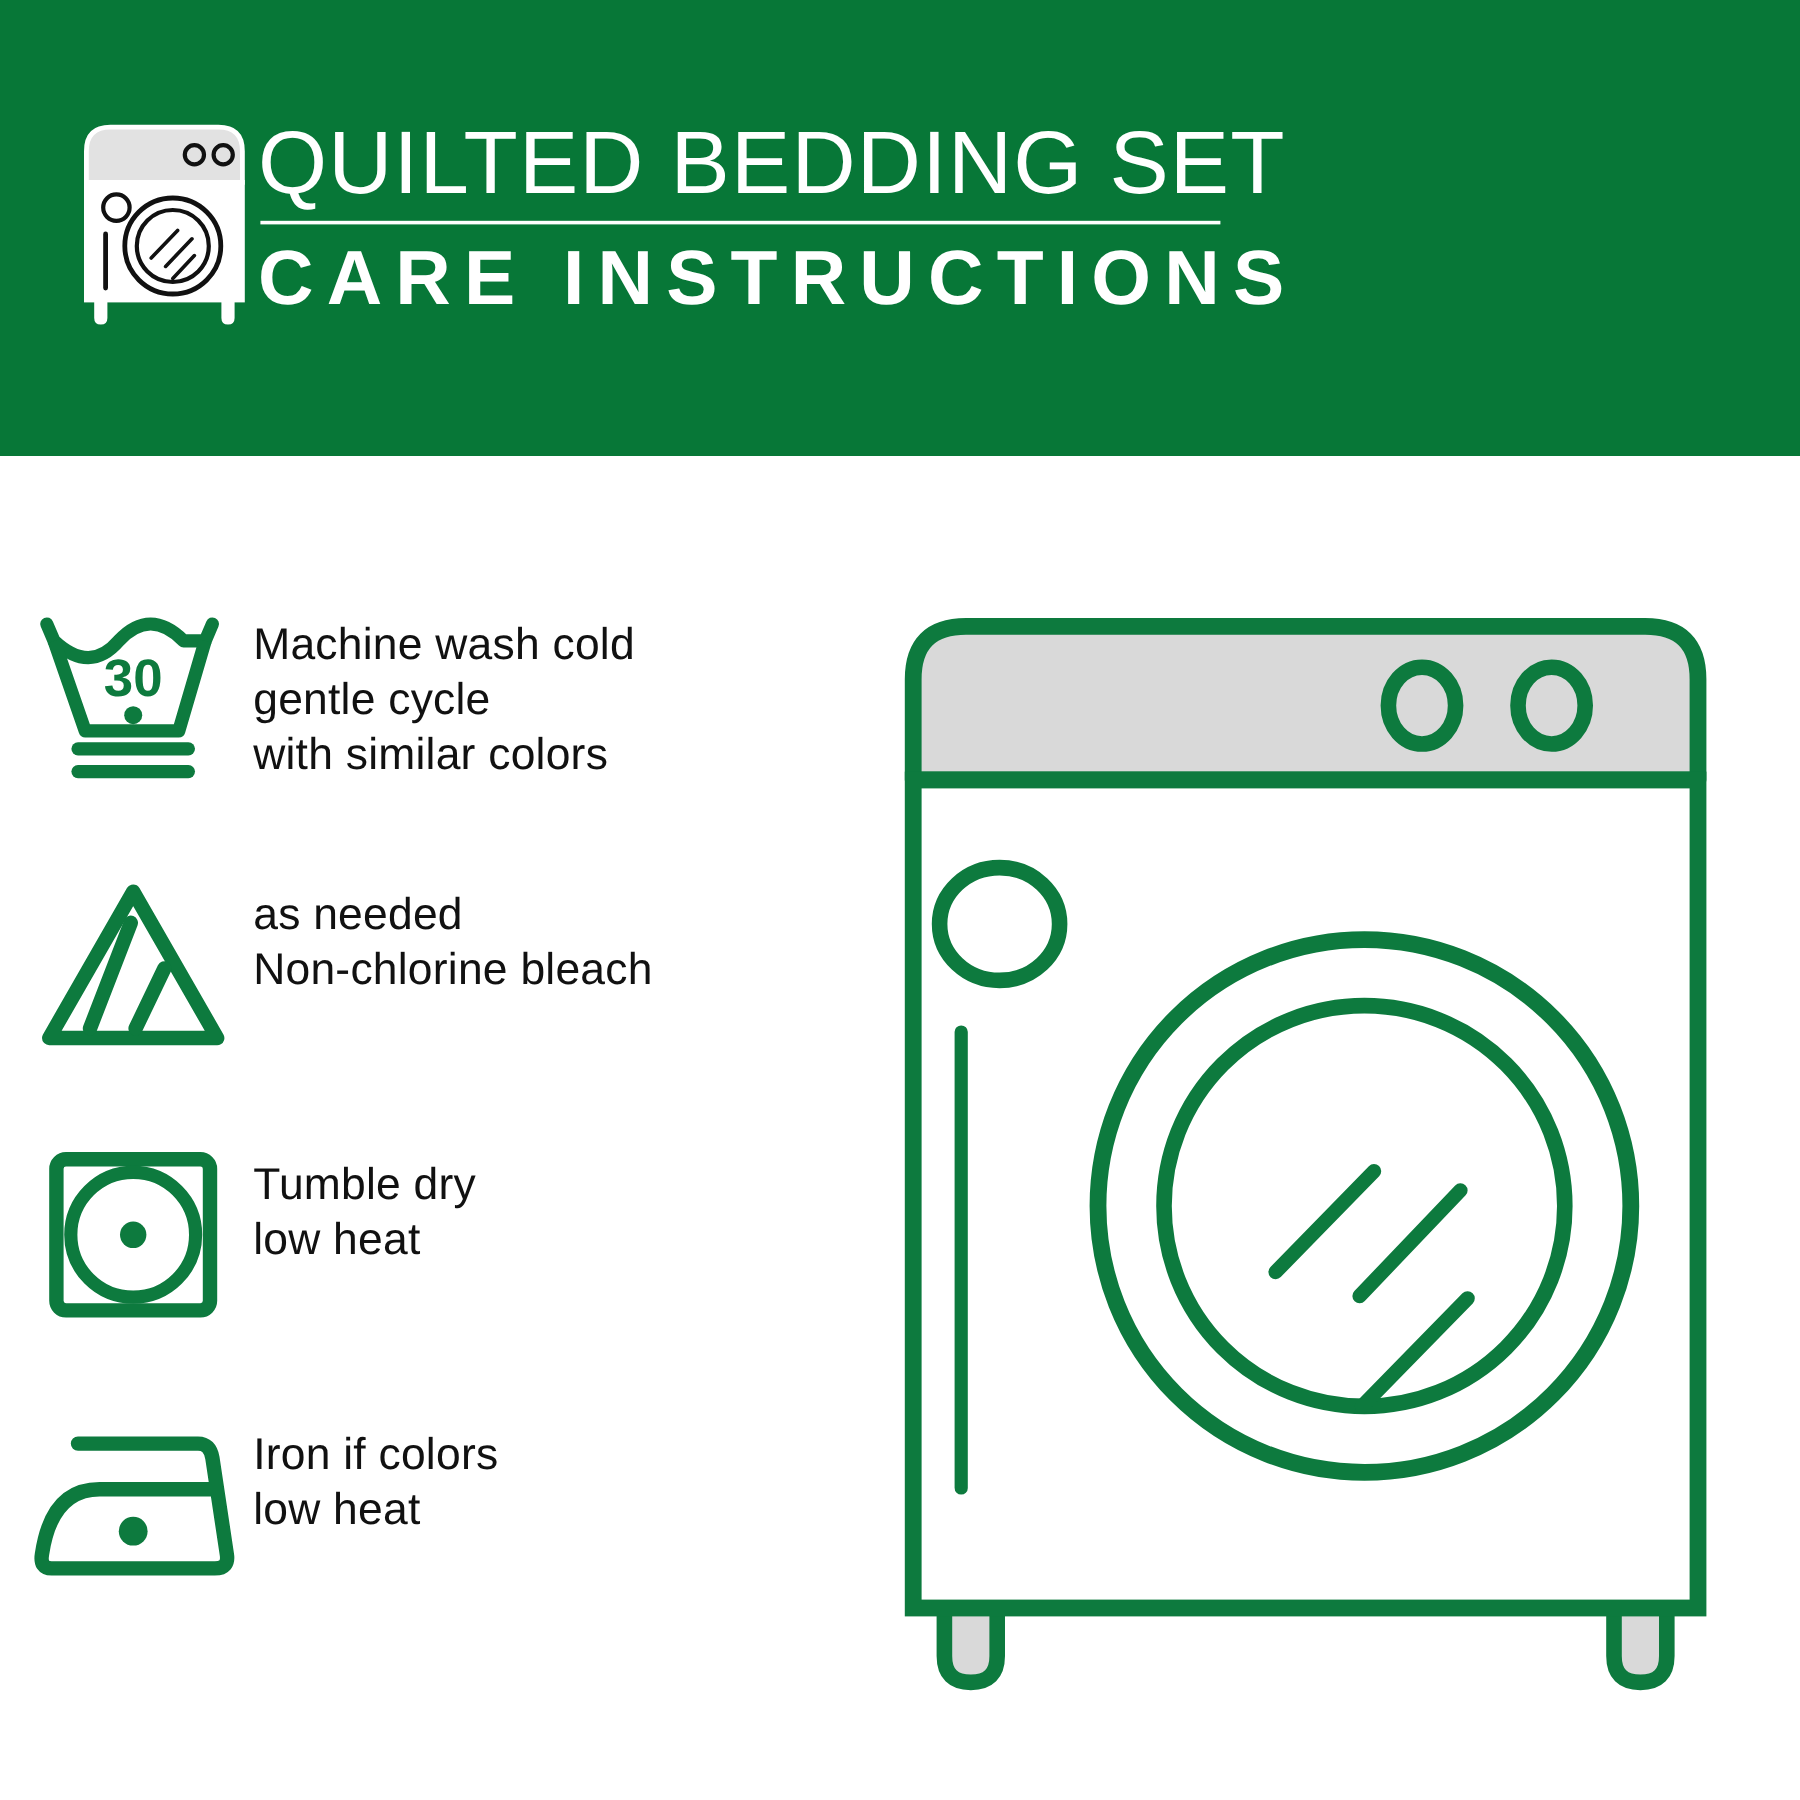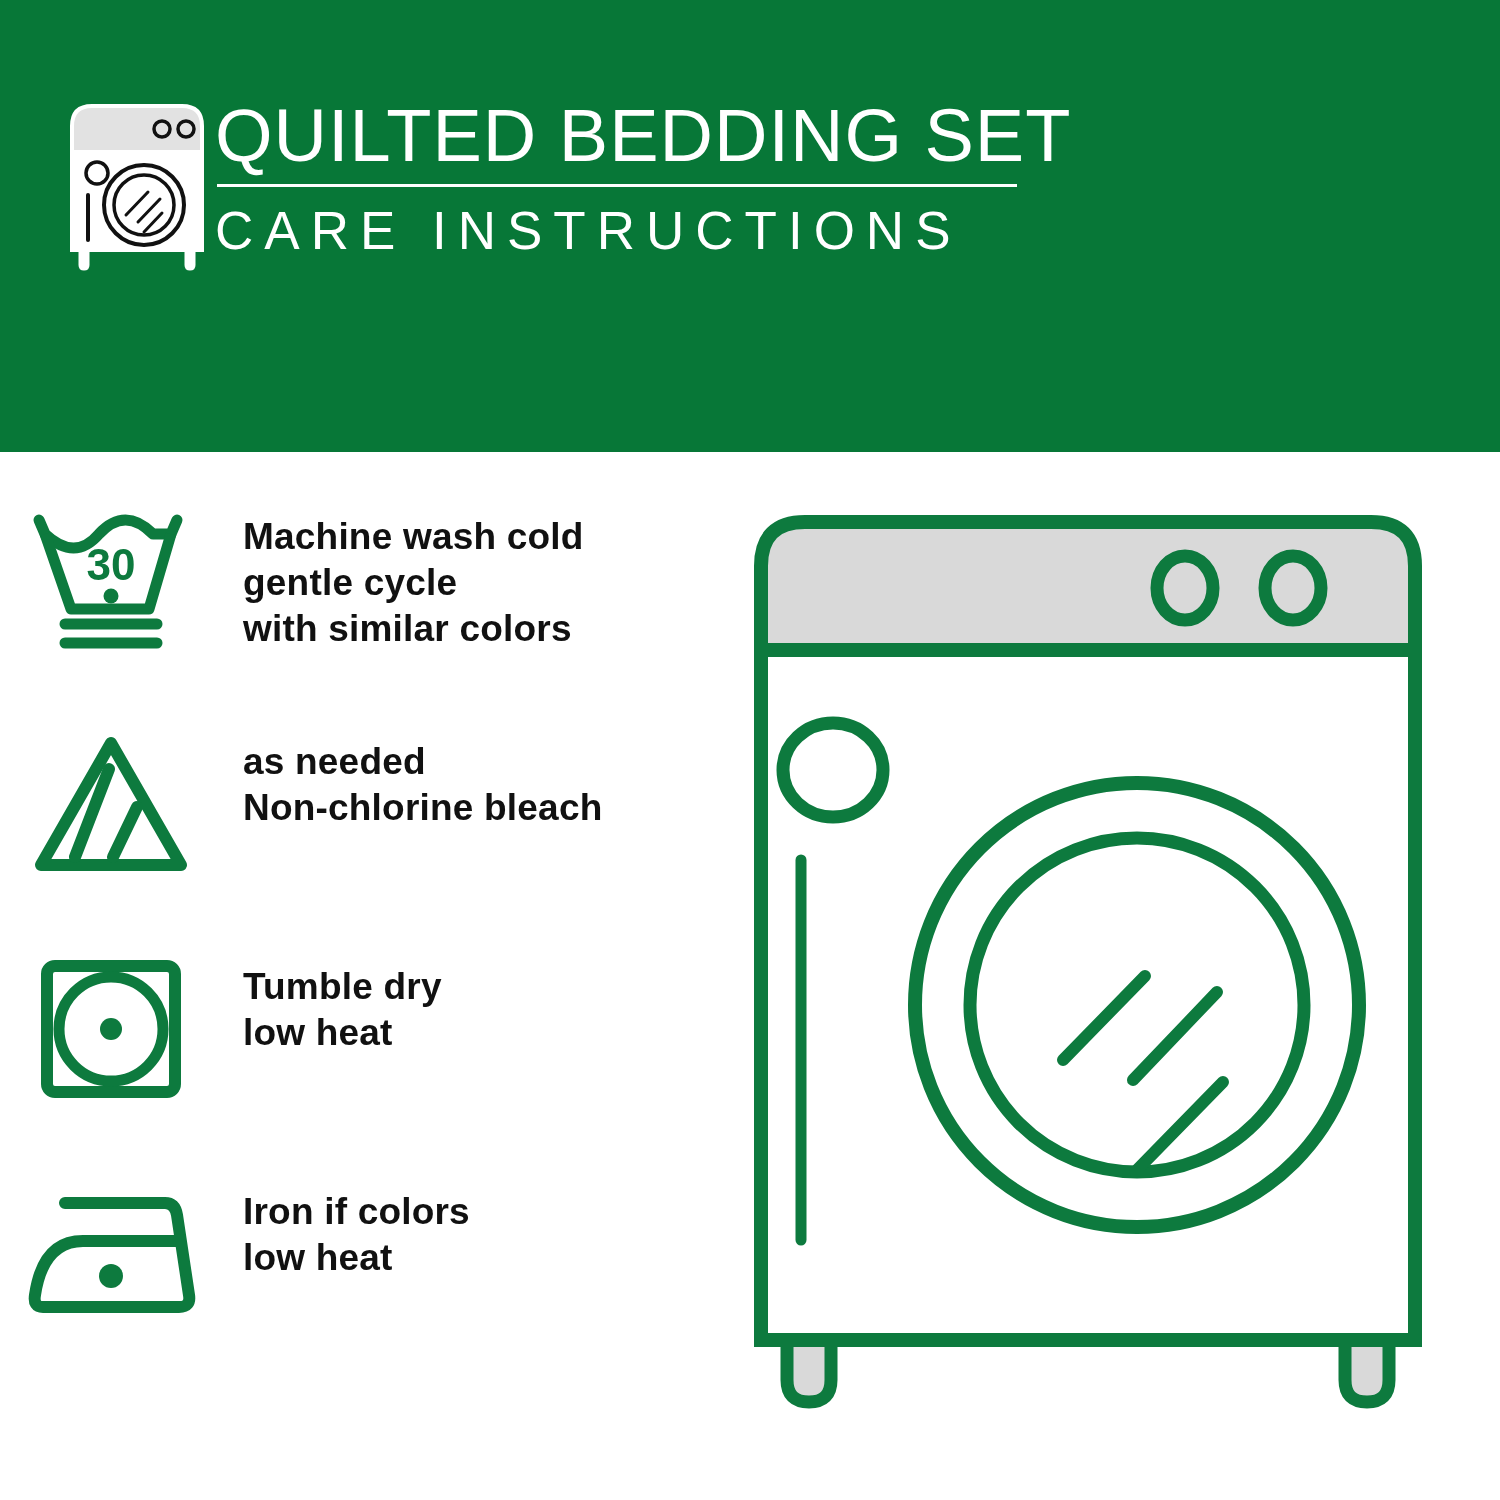--- a/index.html
+++ b/index.html
@@ -8,21 +8,21 @@
     width: 1500px; height: 1500px;
     background: #ffffff;
     font-family: "Liberation Sans", sans-serif;
     overflow: hidden;
   }
   .page { position: relative; width: 1500px; height: 1500px; background: #fff; }
 
   
   .header {
     position: absolute; left: 0; top: 0;
-    width: 1500px; height: 452px;
+    width: 1500px; height: 380px;
     background: #077737;
     display: flex; align-items: center;
   }
   .header-icon {
     position: absolute; left: 62px; top: 100px;
     width: 150px; height: 172px;
   }
   .header-text {
     position: absolute; left: 215px; top: 96px;
     width: 820px;
@@ -35,23 +35,23 @@
     letter-spacing: 1px;
     white-space: nowrap;
   }
   .title-rule {
     width: 800px; height: 3px;
     background: #ffffff;
     margin: 8px 0 10px 2px;
   }
   .title-sub {
     color: #ffffff;
-    font-size: 53px;
+    font-size: 64px;
     line-height: 68px;
-    font-weight: 400;
+    font-weight: 700;
     letter-spacing: 11px;
     white-space: nowrap;
   }
 
   
   .care-list {
     position: absolute; left: 11px; top: 490px;
     width: 720px;
   }
   .care-row {
@@ -65,24 +65,23 @@
     min-width: 200px;
     display: flex;
     justify-content: center;
     align-items: flex-start;
     padding-top: 14px;
   }
   .care-text {
     color: #111111;
     font-size: 37px;
     line-height: 46px;
-    font-weight: 700;
+    font-weight: 400;
     letter-spacing: 0.2px;
     padding-top: 24px;
-    margin-left: 32px;
   }
   .care-text .ln { display: block; white-space: nowrap; }
 
   
   .washer {
     position: absolute;
     left: 745px; top: 500px;
     width: 710px; height: 940px;
   }
 </style>

